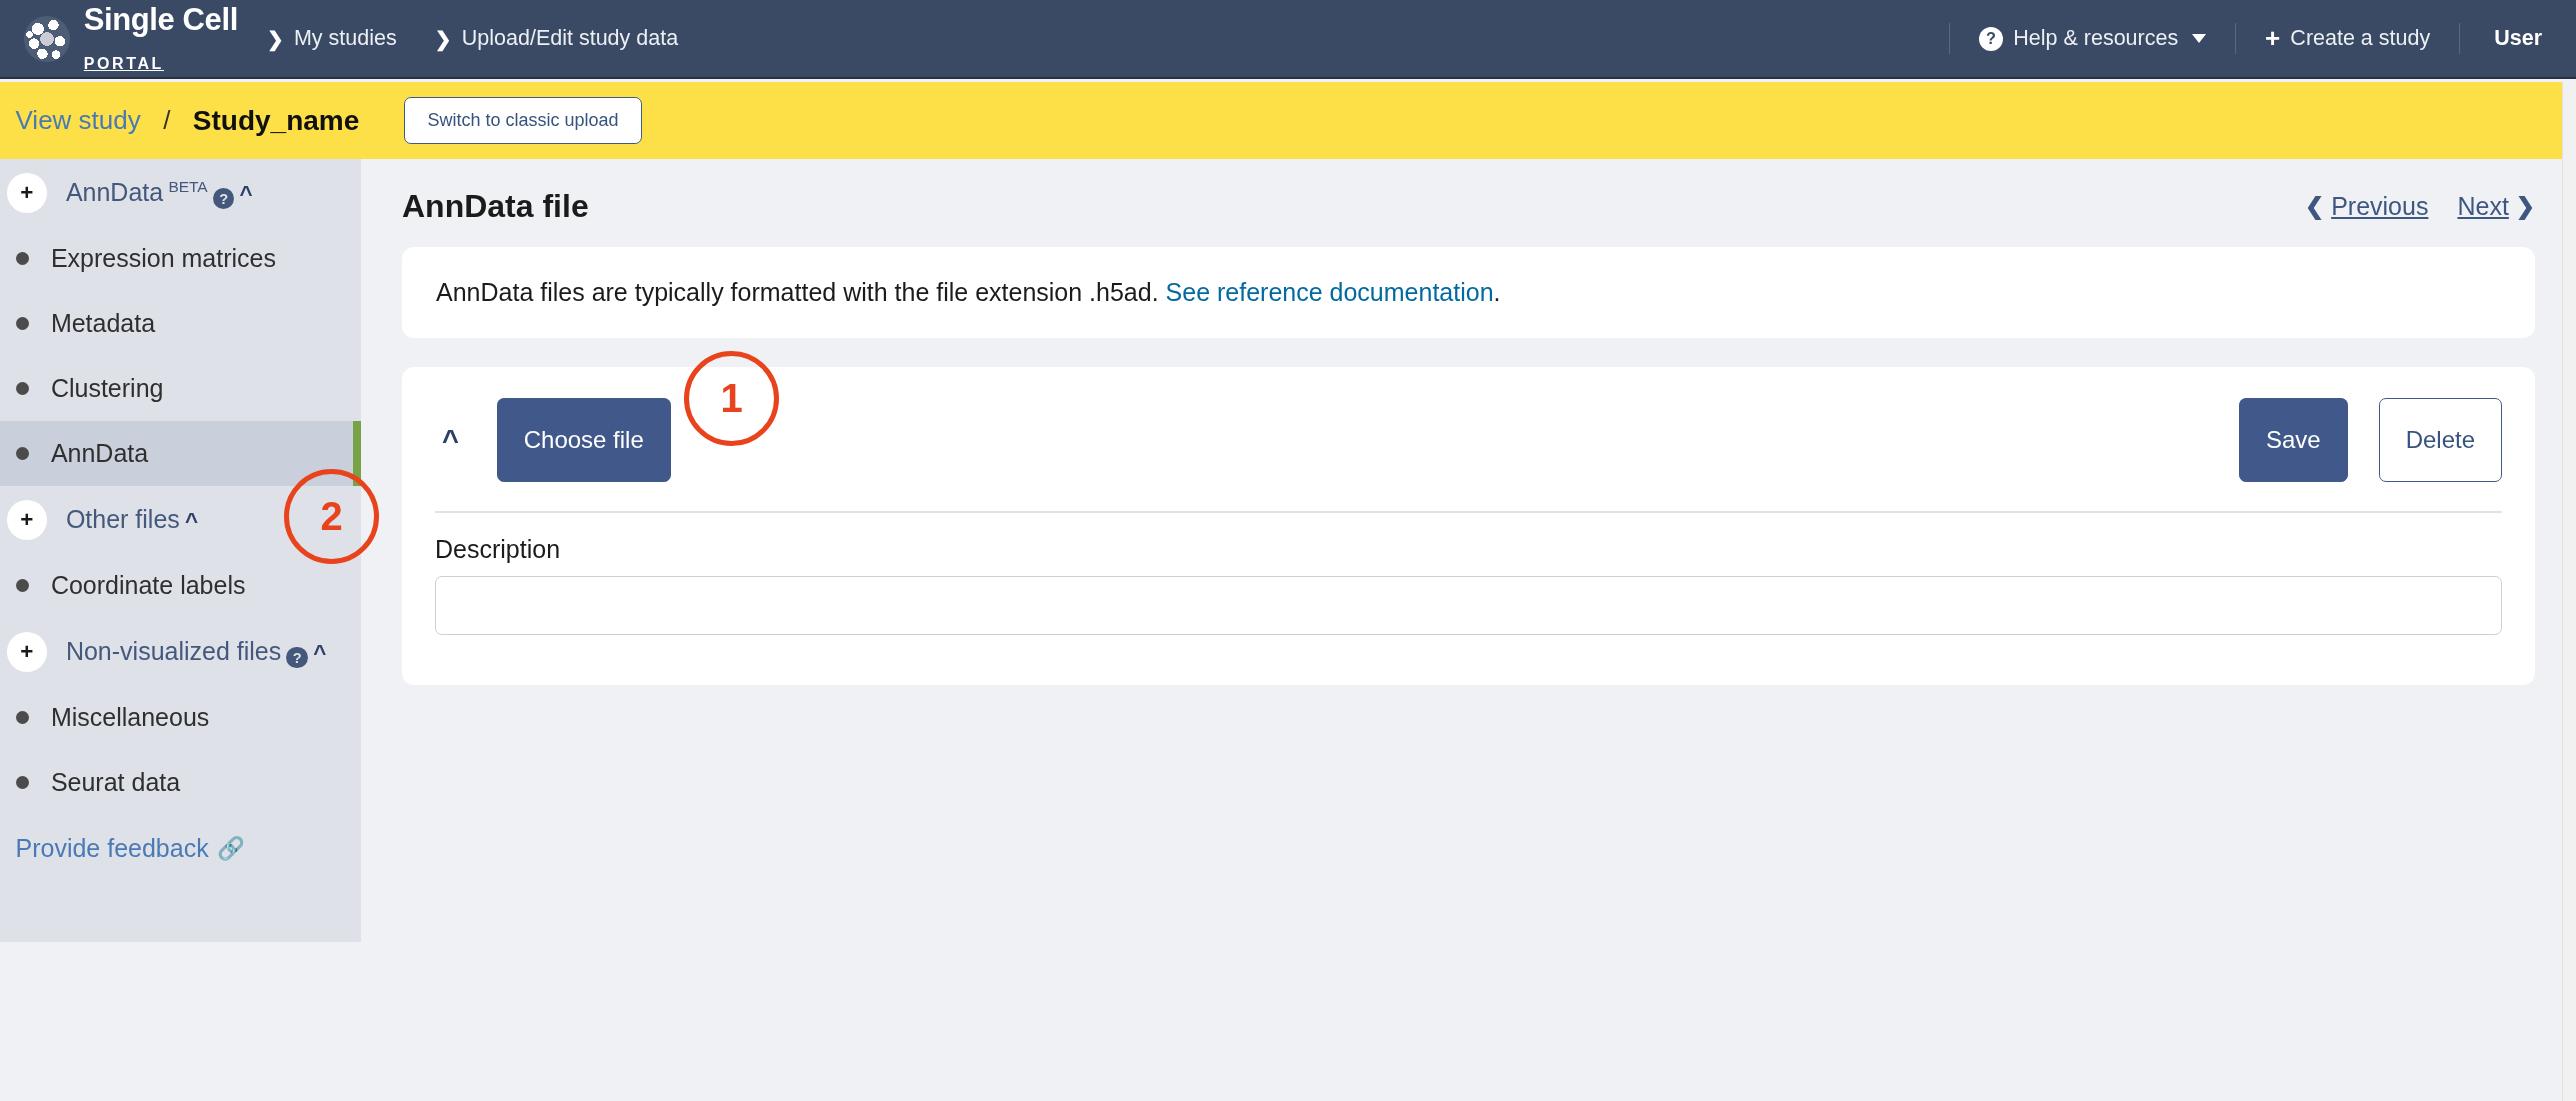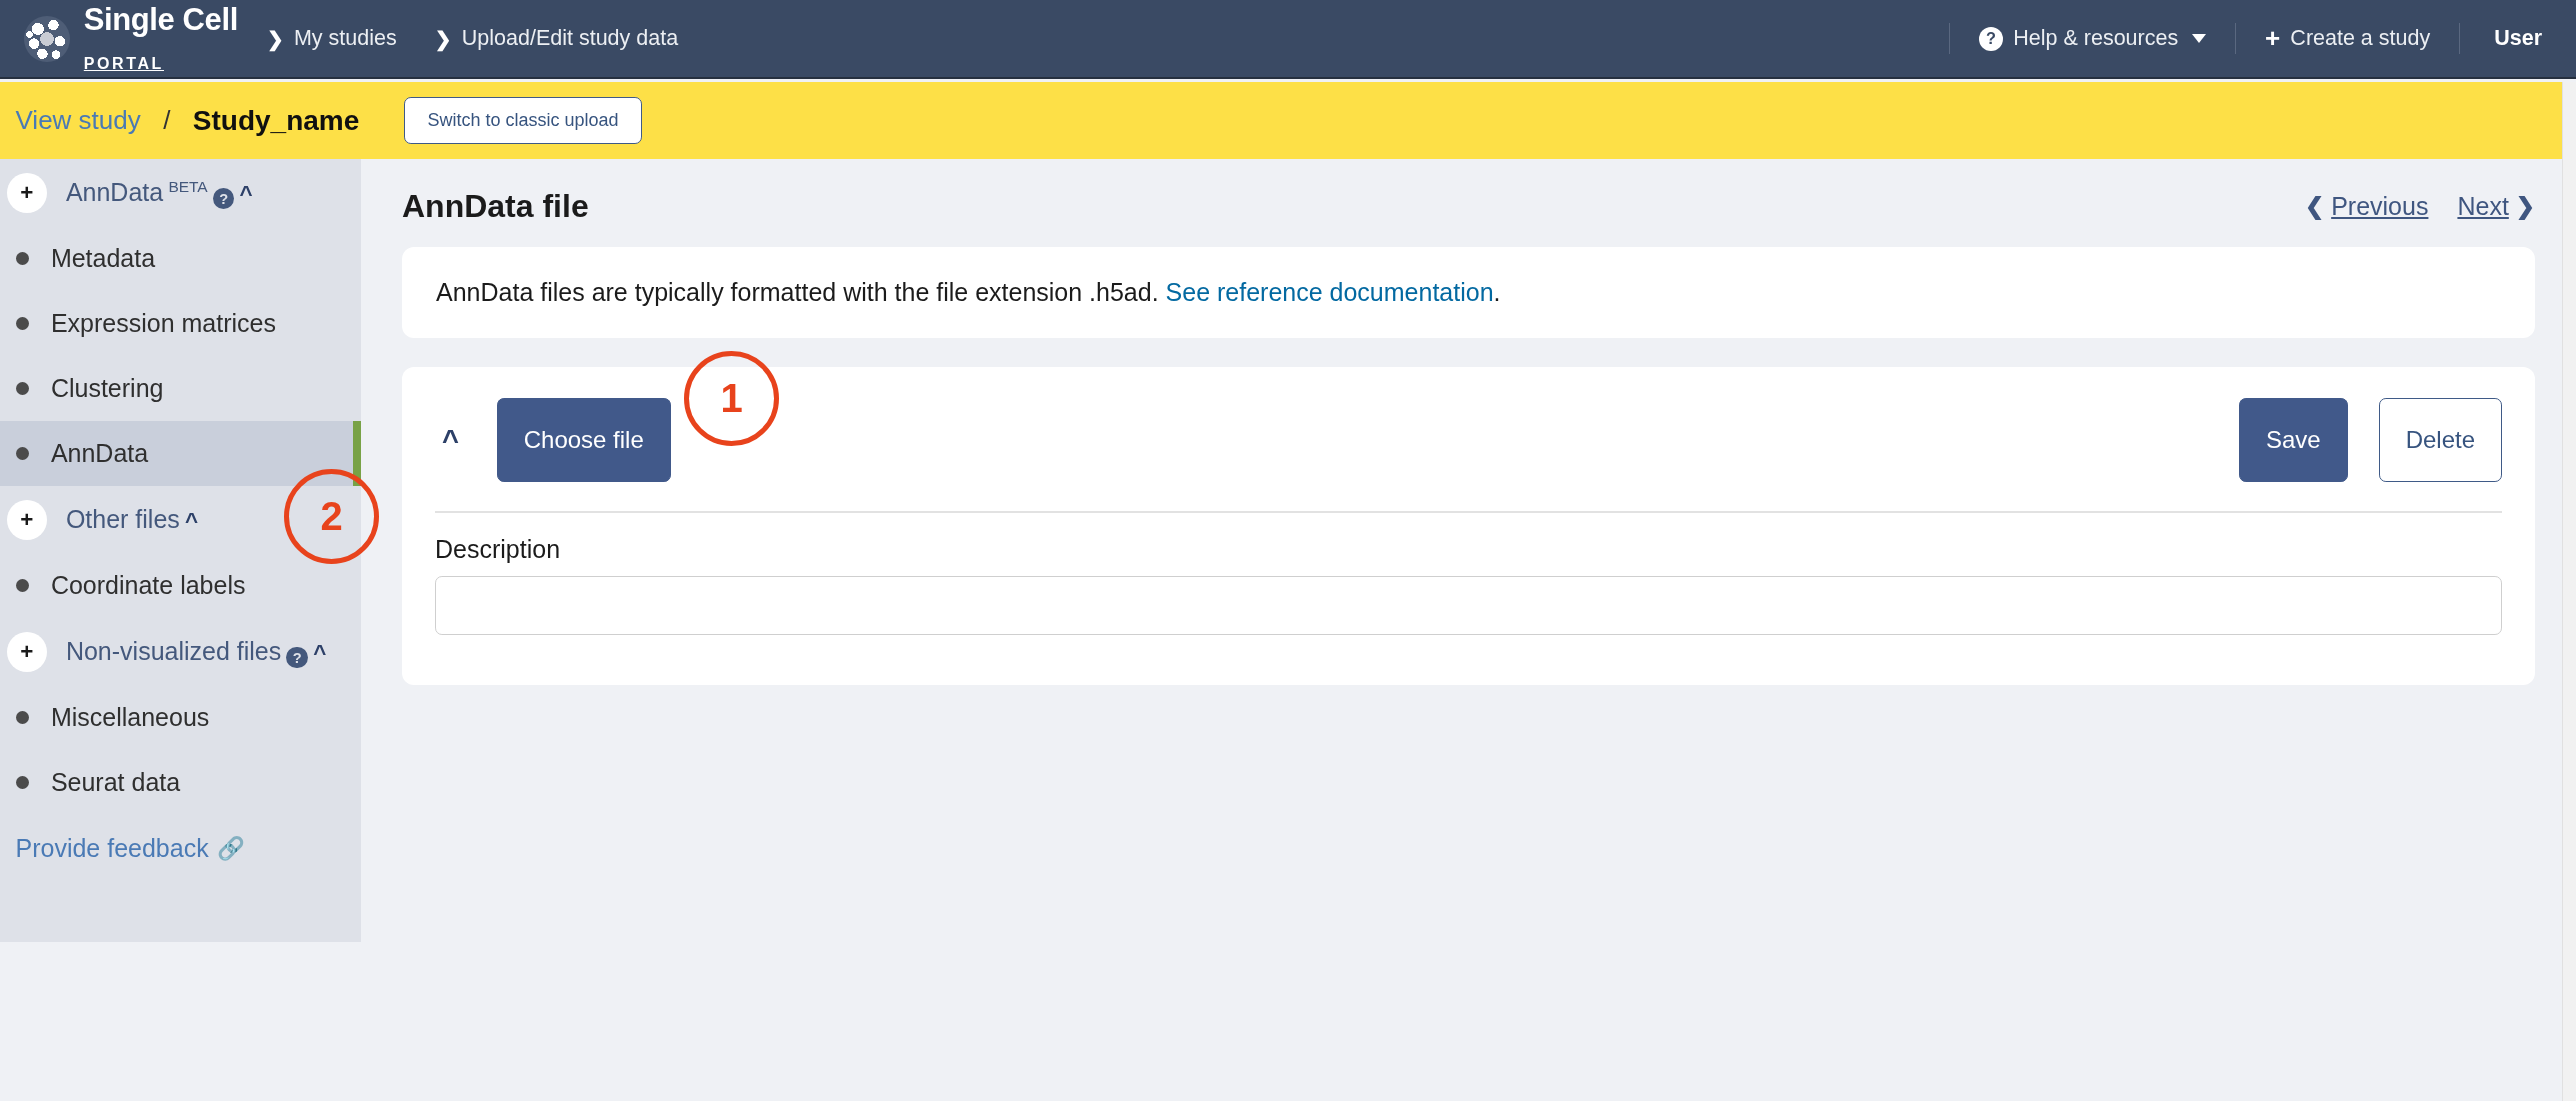--- a/index.html
+++ b/index.html
@@ -263,25 +263,25 @@
     <span class="side-group-label">
       <span>AnnData</span>
       <span class="beta-sup">BETA</span>
       <span class="q-icon-sm">?</span>
       <span class="chev-up">^</span>
     </span>
   </div>
 
   <div class="side-item">
     <span class="bullet"></span>
+    <span class="side-item-label">Expression matrices</span>
+  </div>
+  <div class="side-item">
+    <span class="bullet"></span>
     <span class="side-item-label">Metadata</span>
-  </div>
-  <div class="side-item">
-    <span class="bullet"></span>
-    <span class="side-item-label">Expression matrices</span>
   </div>
   <div class="side-item">
     <span class="bullet"></span>
     <span class="side-item-label">Clustering</span>
   </div>
   <div class="side-item selected">
     <span class="bullet"></span>
     <span class="side-item-label">AnnData</span>
   </div>
 

